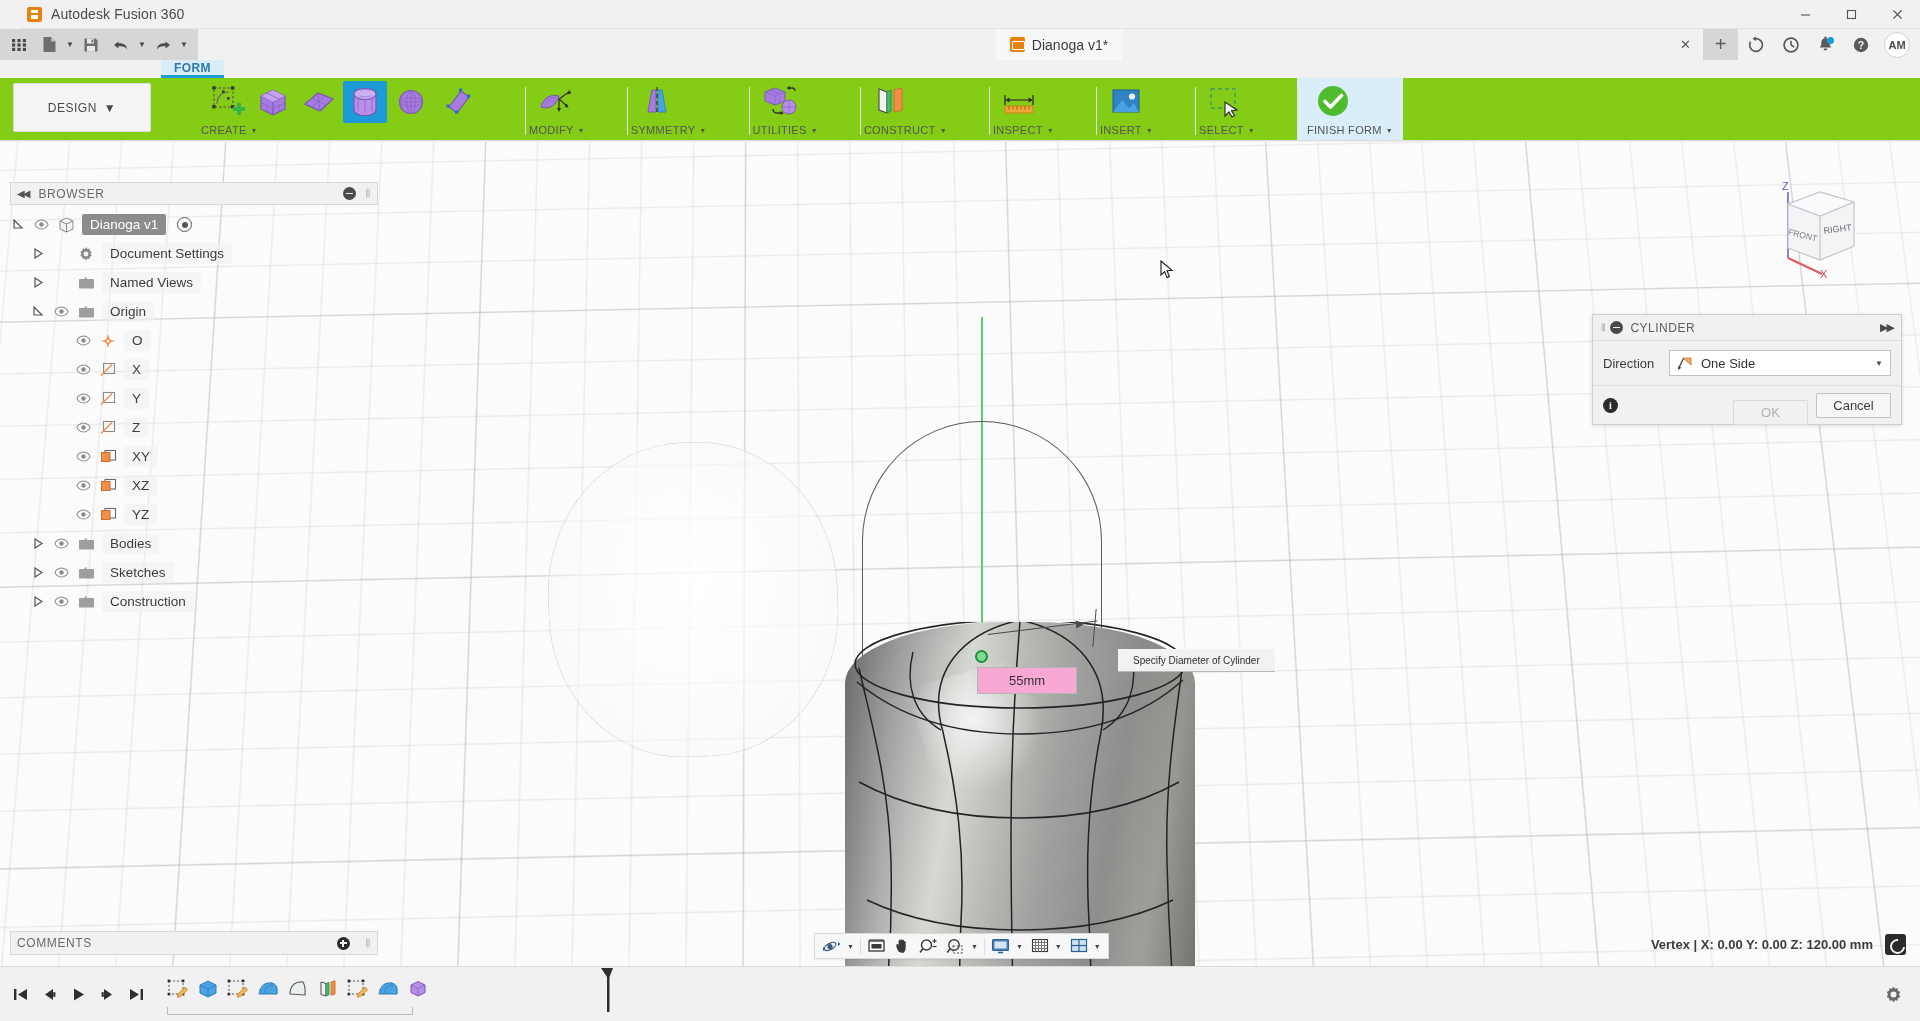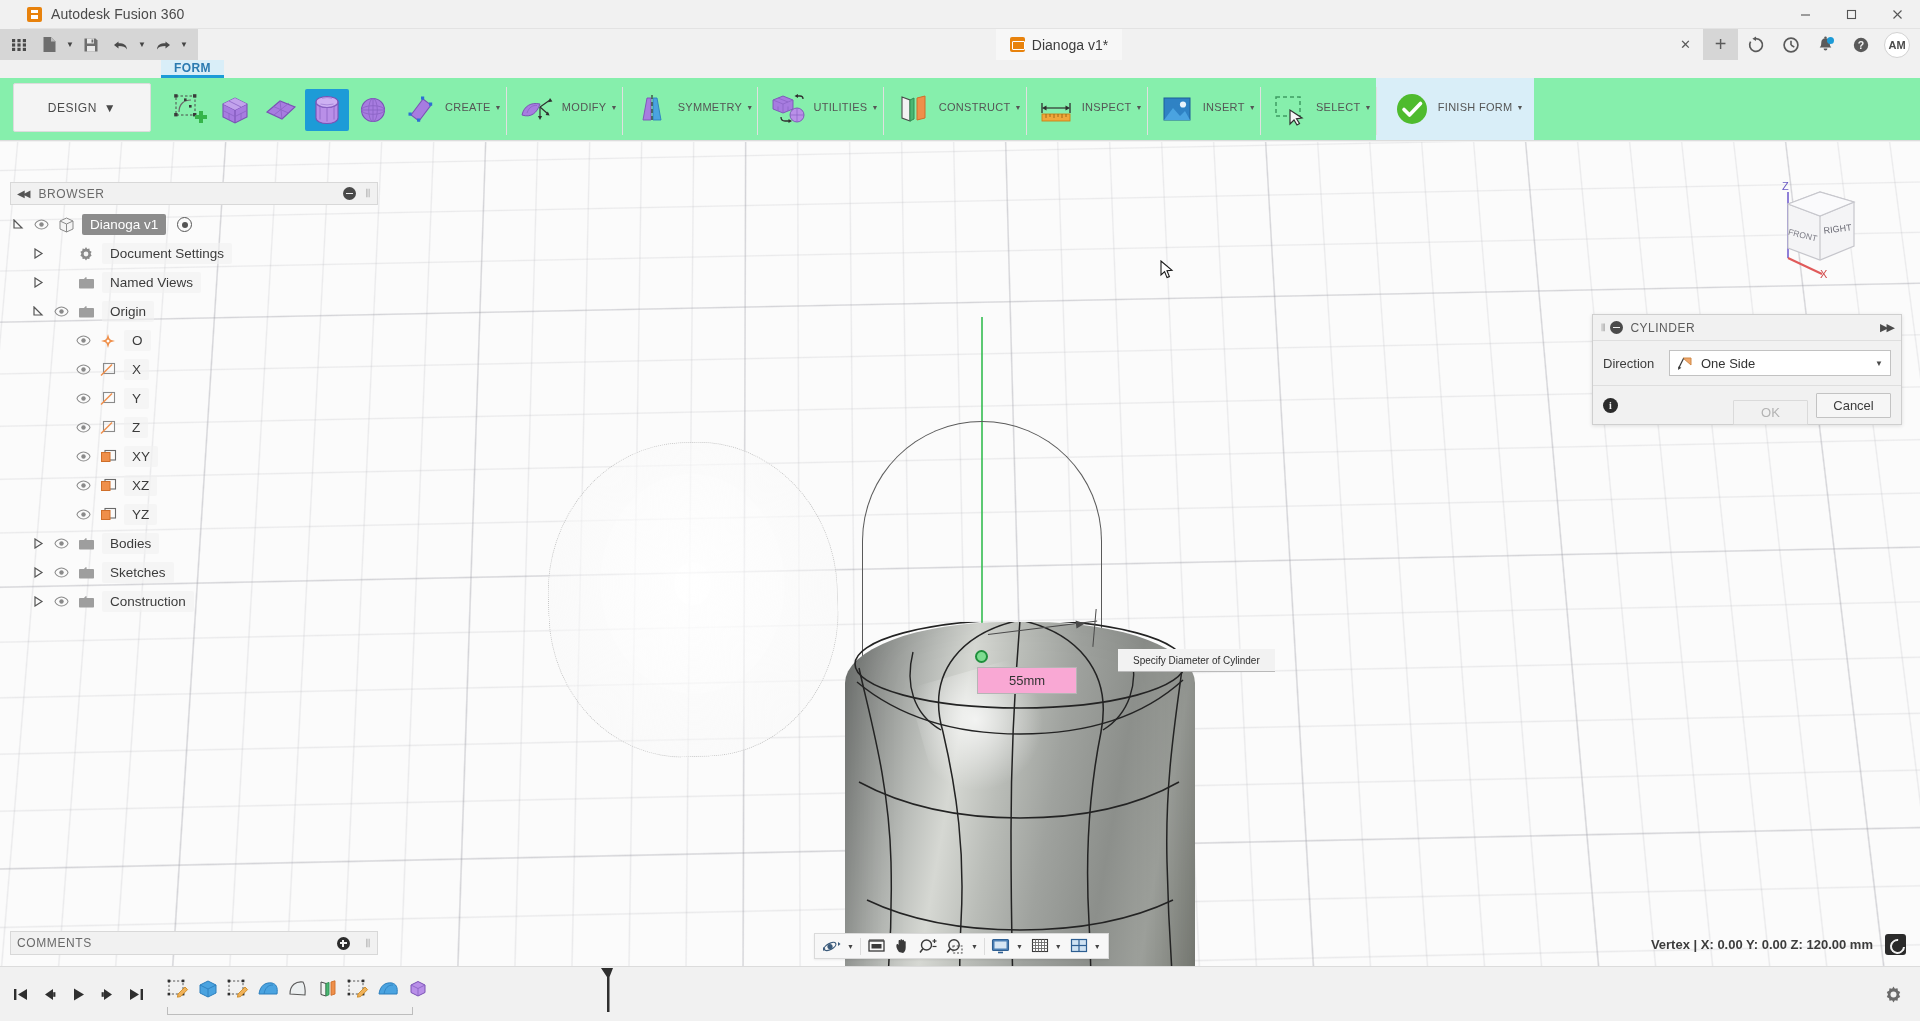--- a/index.html
+++ b/index.html
@@ -70,29 +70,29 @@
   
   #ribbon-tabs{ height:18px; background:#f1f1f1; display:flex; align-items:flex-end;
     padding-left:161px; }
   #tab-form{
     height:18px; min-width:62px; padding:0 13px; background:#d9eef8;
     color:#2a7ab0; font-size:12px; font-weight:bold; letter-spacing:.4px;
     display:flex;align-items:center;justify-content:center;
     border-bottom:3px solid #1d9bd7;
   }
   #ribbon{
-    height:63px; background:#86efac; display:flex; align-items:stretch;
-    border-bottom:1px solid #dcdcdc; position:relative;
+    height:63px; background:#84cc16; display:flex; align-items:stretch;
+    border-bottom:1px solid #dcdcdc; position:relative;gap:38px;
   }
   #design-box{
     width:138px; margin:5px 8px 8px 13px; border:1px solid #dcdcdc; background:#f4f4f4;
     display:flex;align-items:center;justify-content:center; border-radius:2px;
   }
   #design-box span{ font-size:12px;color:#4a4a4a;letter-spacing:.5px; }
-  .rgroup{ display:flex;flex-direction:row; position:relative;
+  .rgroup{ display:flex;flex-direction:column; position:relative;
     padding:0 4px; }
   .rgroup + .rgroup:before{
     content:""; position:absolute; left:0; top:9px; bottom:5px; width:1px; background:#e0e0e0;
   }
   .ricons{ flex:1; display:flex; align-items:center; gap:2px; padding:2px 4px 0; }
   .rlabel{ font-size:11px; color:#555; letter-spacing:.3px; padding-bottom:4px;
     display:flex; align-items:center; gap:4px; white-space:nowrap; }
   .caret{ font-size:7px; color:#555; }
   .ricon{ width:44px;height:42px;display:flex;align-items:center;justify-content:center;
     border-radius:2px; }

